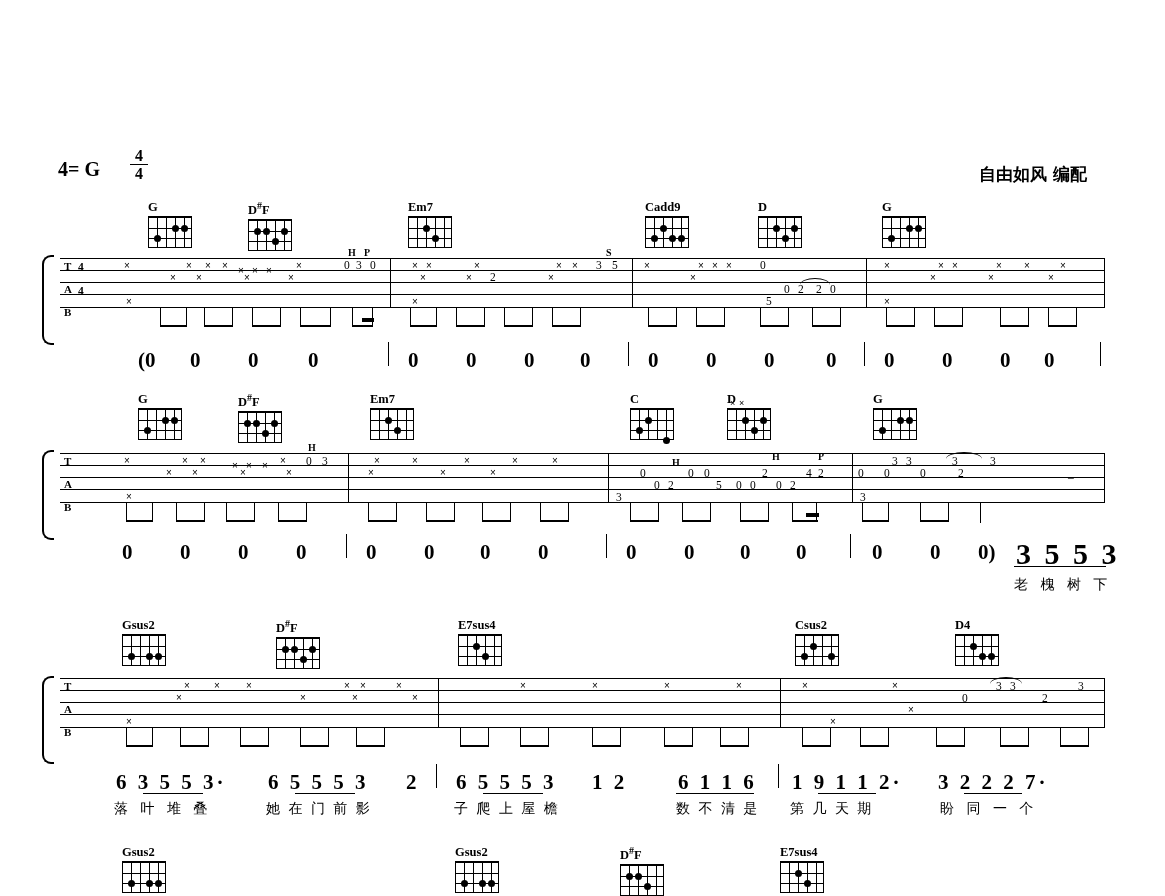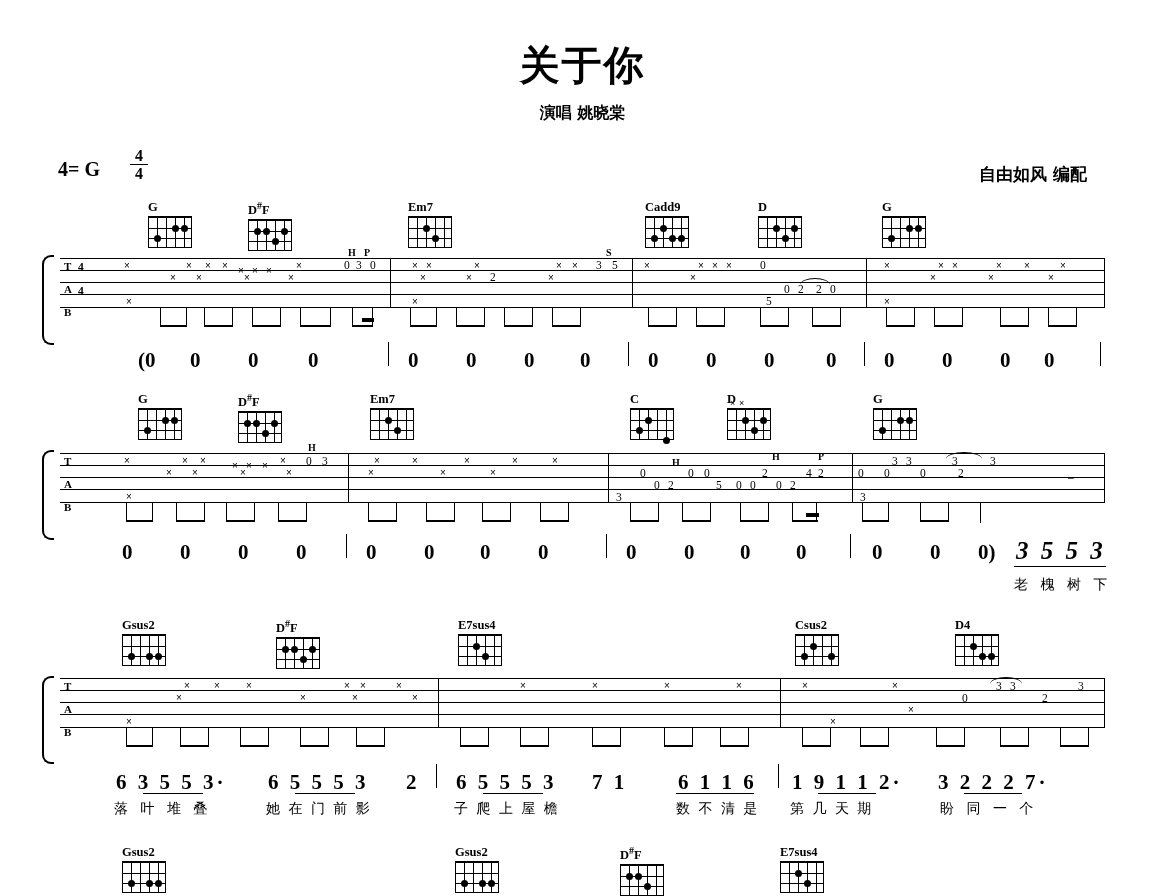--- a/index.html
+++ b/index.html
@@ -150,22 +150,20 @@
     font-size: 14px; white-space: nowrap;
   }
   .jpbar { position: absolute; width: 1.2px; background: #000; }
   .under { position: absolute; height: 1.4px; background: #000; }
 </style>
 </head>
 <body>
 
 <div class="sheet">
 
-  <div class="title">关于你</div>
-  <div class="subtitle">演唱 姚晓棠</div>
   <div class="keysig">4= G</div>
   <div class="meter">
     <span class="num">4</span>
     <span class="line"></span>
     <span class="num">4</span>
   </div>
   <div class="credit">自由如风 编配</div>
 
   <div class="system" style="top:0;left:0;width:1165px;height:380px;">
 
@@ -707,21 +705,21 @@
     <div class="jpbar" style="left:850px;top:534px;height:24px;"></div>
     <div class="jp" style="left:872px;top:540px;">
       <span>0</span>
     </div>
     <div class="jp" style="left:930px;top:540px;">
       <span>0</span>
     </div>
     <div class="jp" style="left:978px;top:540px;">
       <span>0)</span>
     </div>
-    <div class="jp" style="left:1016px;top:537px;font-size:25px;letter-spacing:3px;font-style:italic;">3 5 5 3</div>
+    <div class="jp" style="left:1016px;top:537px;font-size:30px;letter-spacing:3px;">3 5 5 3</div>
     <div class="under" style="left:1014px;top:566px;width:92px;"></div>
     <div class="lyr" style="left:1014px;top:576px;letter-spacing:4px;">老 槐 树 下</div>
   </div>
 
   <div class="system" style="top:0;left:0;width:1165px;height:830px;">
 
     <div class="chord" style="left:122px;top:618px;">
       <div class="cname">Gsus2</div>
       <div class="grid">
         <div class="v" style="left:8px"></div>
@@ -898,21 +896,21 @@
     <div class="under" style="left:295px;top:793px;width:60px;"></div>
     <div class="lyr" style="left:266px;top:800px;letter-spacing:2px;">她 在 门  前 影</div>
 
     <div class="jp" style="left:406px;top:770px;">2</div>
     <div class="jpbar" style="left:436px;top:764px;height:24px;"></div>
 
     <div class="jp" style="left:456px;top:770px;letter-spacing:3px;">6 5 5 5 3</div>
     <div class="under" style="left:483px;top:793px;width:60px;"></div>
     <div class="lyr" style="left:454px;top:800px;letter-spacing:2px;">子 爬 上 屋  檐</div>
 
-    <div class="jp" style="left:592px;top:770px;letter-spacing:3px;">7 1</div>
+    <div class="jp" style="left:592px;top:770px;letter-spacing:3px;">1 2</div>
 
     <div class="jp" style="left:678px;top:770px;letter-spacing:3px;">6 1 1 6</div>
     <div class="under" style="left:676px;top:793px;width:78px;"></div>
     <div class="lyr" style="left:676px;top:800px;letter-spacing:2px;">数 不 清 是</div>
     <div class="jpbar" style="left:778px;top:764px;height:24px;"></div>
 
     <div class="jp" style="left:792px;top:770px;letter-spacing:3px;">1 9 1 1 2·</div>
     <div class="under" style="left:818px;top:793px;width:58px;"></div>
     <div class="lyr" style="left:790px;top:800px;letter-spacing:2px;">第 几 天 期</div>
 

